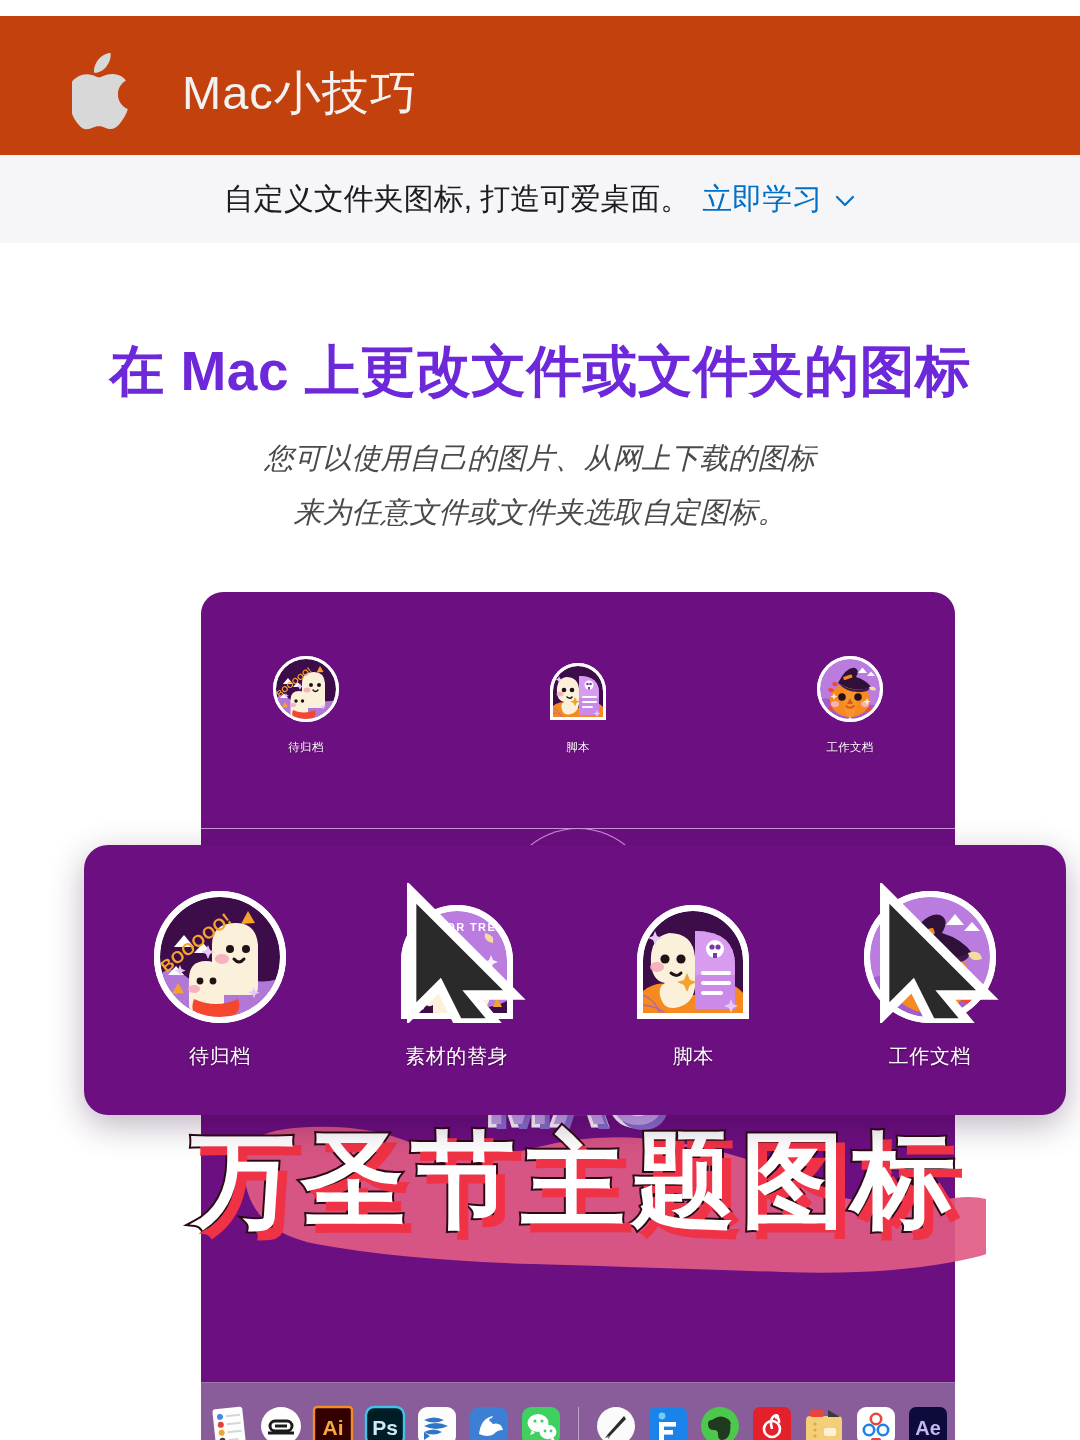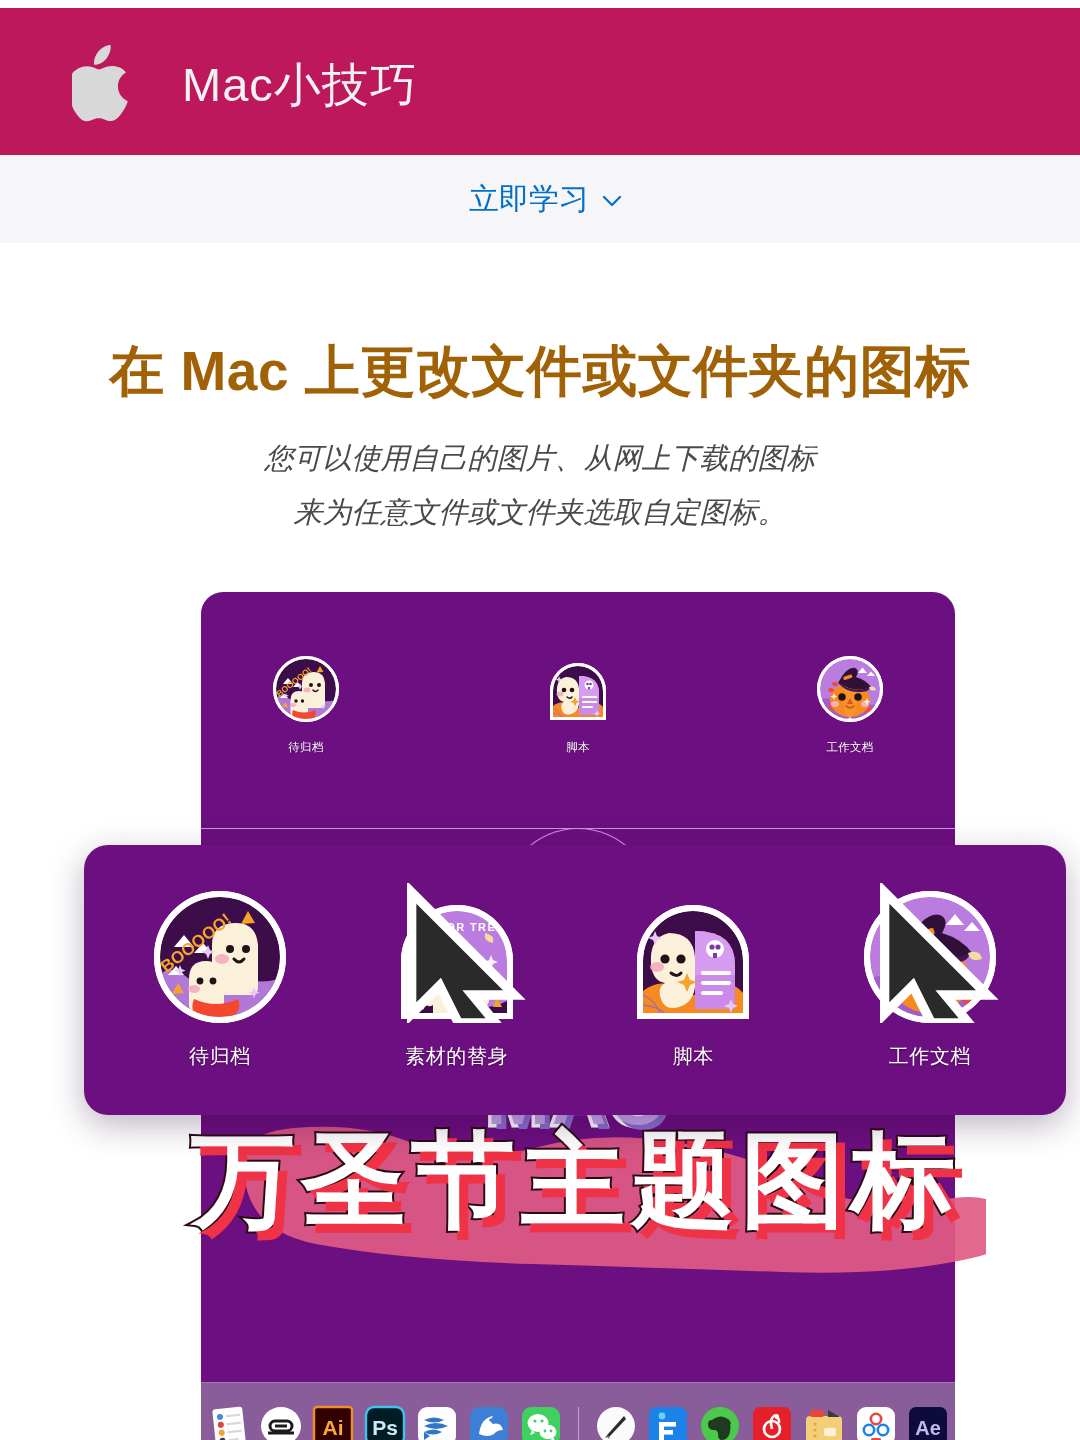--- a/index.html
+++ b/index.html
@@ -11,24 +11,24 @@
     height: 1440px;
     background: #ffffff;
     font-family: "Liberation Sans", "DejaVu Sans", sans-serif;
     overflow: hidden;
     position: relative;
   }
 
   
   .navbar {
     position: absolute;
-    left: 0; top: 8px;
+    left: 0; top: 16px;
     width: 1080px;
     height: 155px;
-    background: #be185d;
+    background: #c2410c;
     display: flex;
     align-items: center;
     padding-left: 72px;
     box-sizing: border-box;
   }
   .apple-logo { width: 62px; height: 78px; display: block; margin-top: -4px; }
   .nav-title {
     color: #f2f2f2;
     font-size: 47px;
     font-weight: 300;
@@ -74,21 +74,21 @@
     position: absolute;
     left: 0; top: 243px;
     width: 1080px;
     text-align: center;
   }
   .hero h1 {
     margin: 96px 0 0 0;
     font-size: 55px;
     line-height: 1.18;
     font-weight: 700;
-    color: #a16207;
+    color: #6d28d9;
     letter-spacing: 0.5px;
   }
   .hero p {
     margin: 28px auto 0 auto;
     font-size: 29px;
     line-height: 1.85;
     font-weight: 400;
     color: #4a4a4c;
     max-width: 760px;
     font-style: italic;
@@ -280,20 +280,21 @@
   <span>
     <svg class="apple-logo" viewBox="0 0 62 78" aria-hidden="true">
       <path fill="#d8d8d8" d="M38.6 0c.6 5.2-1.5 10.2-4.3 13.7-2.9 3.6-7.6 6.4-12.2 6-.7-5 1.7-10.2 4.5-13.5C29.6 2.6 34.6 0 38.6 0z"></path>
       <path fill="#d8d8d8" d="M53.9 27.4c-4.9 2.9-8 8.1-8 13.9 0 6.6 4 12.4 9.9 14.9-1.2 3.7-2.9 7.3-5.2 10.6-3.2 4.6-6.6 9.2-11.6 9.3-4.9.1-6.5-2.9-12.1-2.9-5.7 0-7.4 2.8-12.2 3-4.9.2-8.5-4.9-11.8-9.5C-3.5 55.3-7 38.1-.1 28.9c3.4-4.6 9.1-7.5 15.1-7.6 5.3-.1 10.3 3.2 12.1 3.2 1.8 0 7.9-3.9 14.2-3.4 3.6.3 9.2 1.6 12.6 6.3z"></path>
     </svg>
   </span>
   <span class="nav-title">Mac小技巧</span>
 </div>
 
 <div class="banner">
+  <span class="banner-text">自定义文件夹图标, 打造可爱桌面。</span>
   <a class="banner-link" href="#">立即学习</a>
   <span class="chev">
     <svg viewBox="0 0 22 22" aria-hidden="true">
       <path d="M3 7 L11 15 L19 7" fill="none" stroke="#0070c9" stroke-width="2.2" stroke-linecap="round" stroke-linejoin="round"></path>
     </svg>
   </span>
 </div>
 
 <div class="hero">
   <h1>在 Mac 上更改文件或文件夹的图标</h1>

